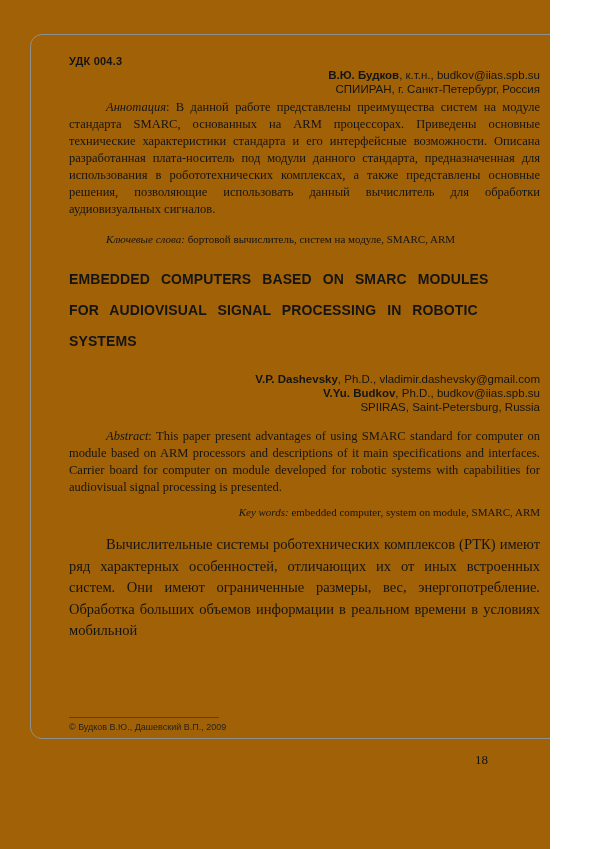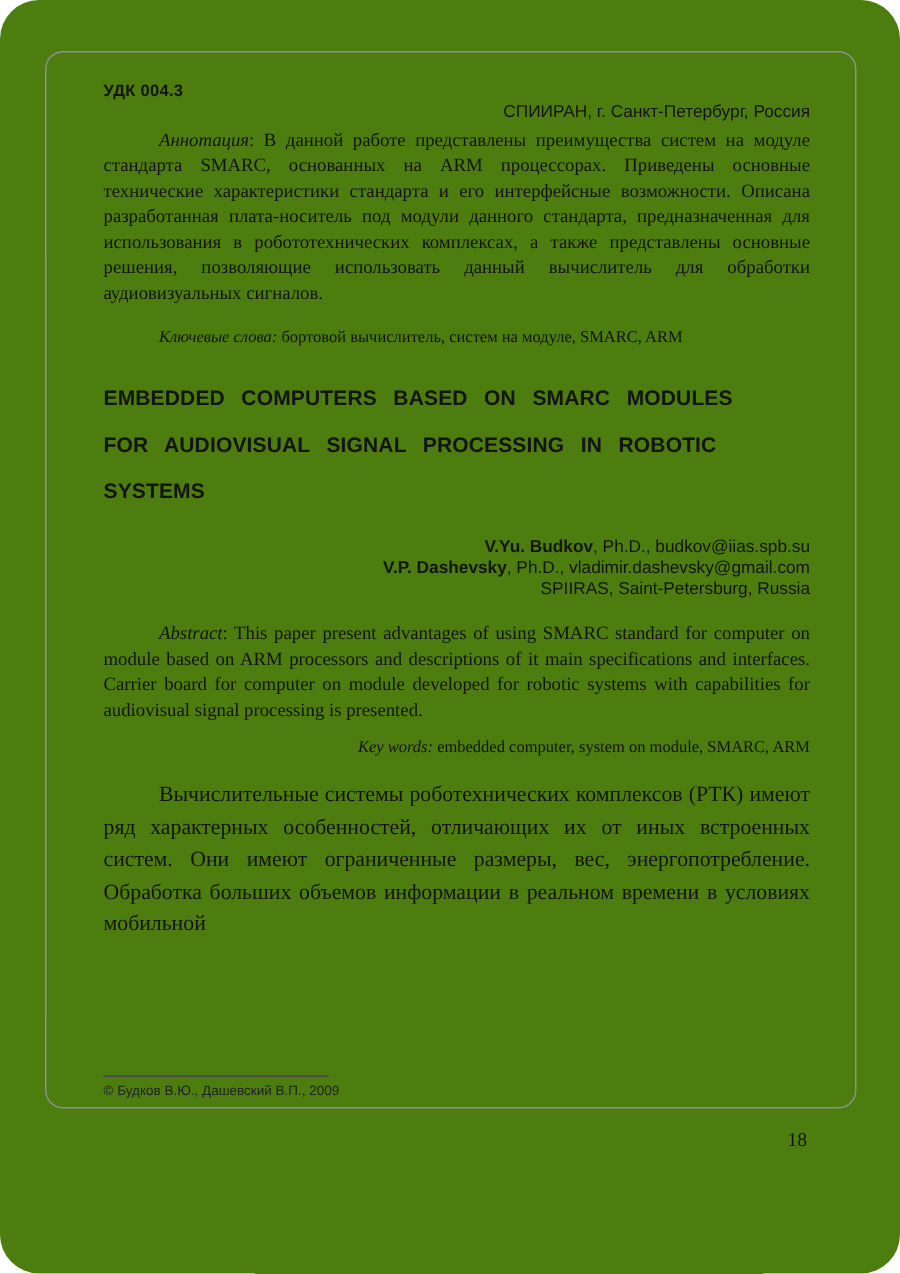--- a/index.html
+++ b/index.html
@@ -2,21 +2,21 @@
 <html><head>
 <meta charset="utf-8">
 <style>
   * { margin: 0; padding: 0; box-sizing: border-box; }
   html, body { background: #ffffff; }
   body {
     width: 600px; height: 849px;
     font-family: "Liberation Serif", serif;
     color: #141414;
   }
-  .page { position: relative; width: 600px; height: 849px; background: #4d7c0f; overflow: hidden; border-radius: 26px; }
+  .page { position: relative; width: 550px; height: 849px; background: #a16207; overflow: hidden; }
   .frame {
     position: absolute; left: 30px; top: 34px;
     width: 541px; height: 705px;
     border: 1.5px solid #8f8f8f; border-radius: 12px;
     padding: 20px 30px 0 38px;
     overflow: hidden;
   }
   .b { font-weight: bold; }
   .it { font-style: italic; }
 
@@ -75,36 +75,37 @@
 </style>
 </head>
 <body>
 
 <div class="page">
   <div class="frame">
 
     <div class="udc">УДК 004.3</div>
 
     <div class="authors-block">
+      <div><span class="b">В.Ю. Будков</span><span>, к.т.н., budkov@iias.spb.su</span></div>
       <div>СПИИРАН, г. Санкт-Петербург, Россия</div>
     </div>
 
 
     <p class="abstract"><span class="it">Аннотация</span><span>: В данной работе представлены преимущества систем на модуле стандарта SMARC, основанных на ARM процессорах. Приведены основные технические характеристики стандарта и его интерфейсные возможности. Описана разработанная плата-носитель под модули данного стандарта, предназначенная для использования в робототехнических комплексах, а также представлены основные решения, позволяющие использовать данный вычислитель для обработки аудиовизуальных сигналов.</span></p>
 
     <p class="keywords"><span class="it">Ключевые слова:</span><span> бортовой вычислитель, систем на модуле, SMARC, ARM</span></p>
 
     <div class="title-en">
       <div>EMBEDDED COMPUTERS BASED ON SMARC MODULES</div>
       <div>FOR AUDIOVISUAL SIGNAL PROCESSING IN ROBOTIC SYSTEMS</div>
     </div>
 
     <div class="authors-block authors-en">
+      <div><span class="b">V.P. Dashevsky</span><span>, Ph.D., vladimir.dashevsky@gmail.com</span></div>
       <div><span class="b">V.Yu. Budkov</span><span>, Ph.D., budkov@iias.spb.su</span></div>
-      <div><span class="b">V.P. Dashevsky</span><span>, Ph.D., vladimir.dashevsky@gmail.com</span></div>
       <div>SPIIRAS, Saint-Petersburg, Russia</div>
     </div>
 
     <p class="abstract abstract-en"><span class="it">Abstract</span><span>: This paper present advantages of using SMARC standard for computer on module based on ARM processors and descriptions of it main specifications and interfaces. Carrier board for computer on module developed for robotic systems with capabilities for audiovisual signal processing is presented.</span></p>
 
     <p class="keywords keywords-en"><span class="it">Key words:</span><span> embedded computer, system on module, SMARC, ARM</span></p>
 
     <p class="body-par">Вычислительные системы роботехнических комплексов (РТК) имеют ряд характерных особенностей, отличающих их от иных встроенных систем. Они имеют ограниченные размеры, вес, энергопотребление. Обработка больших объемов информации в реальном времени в условиях мобильной</p>
 
     <div class="footnote">

